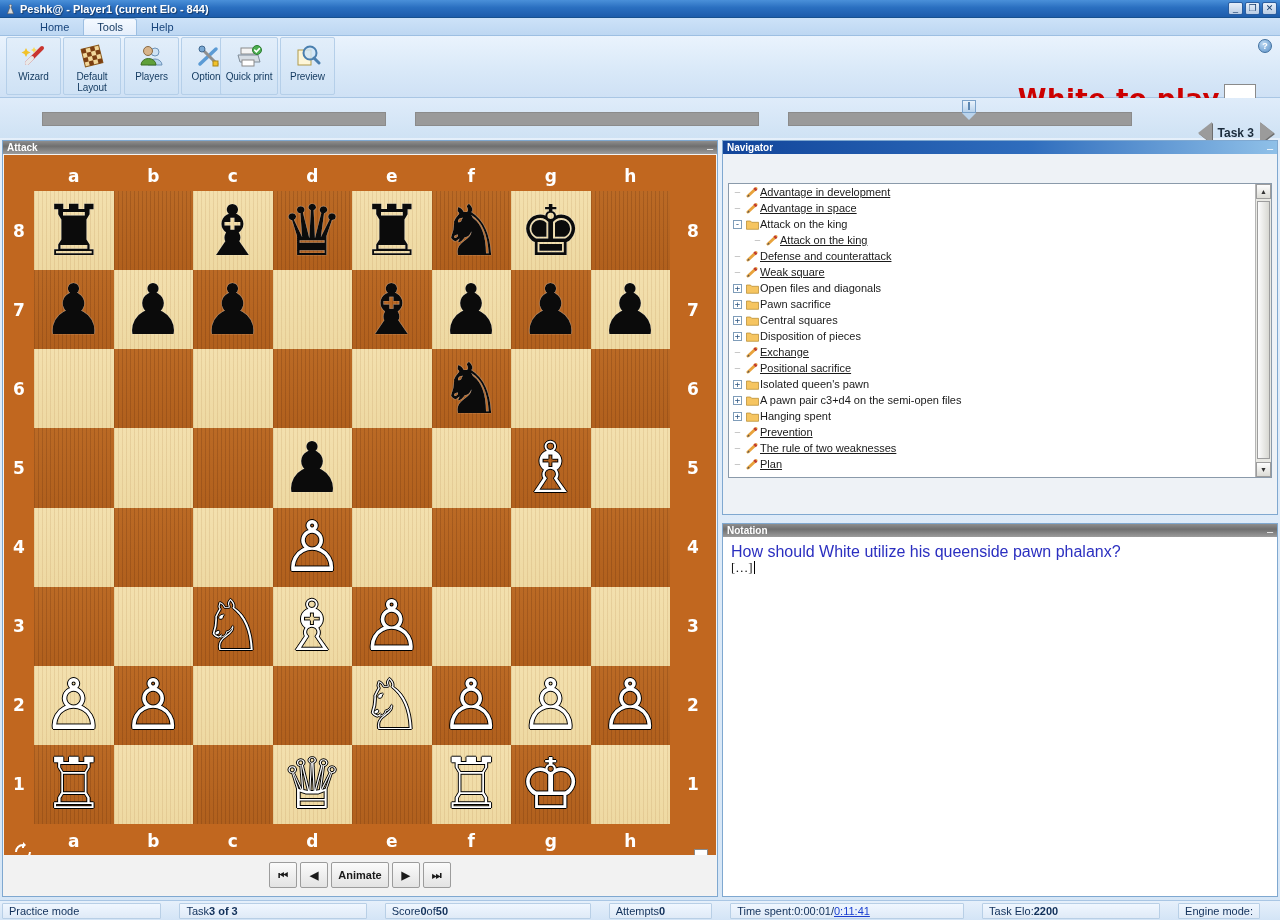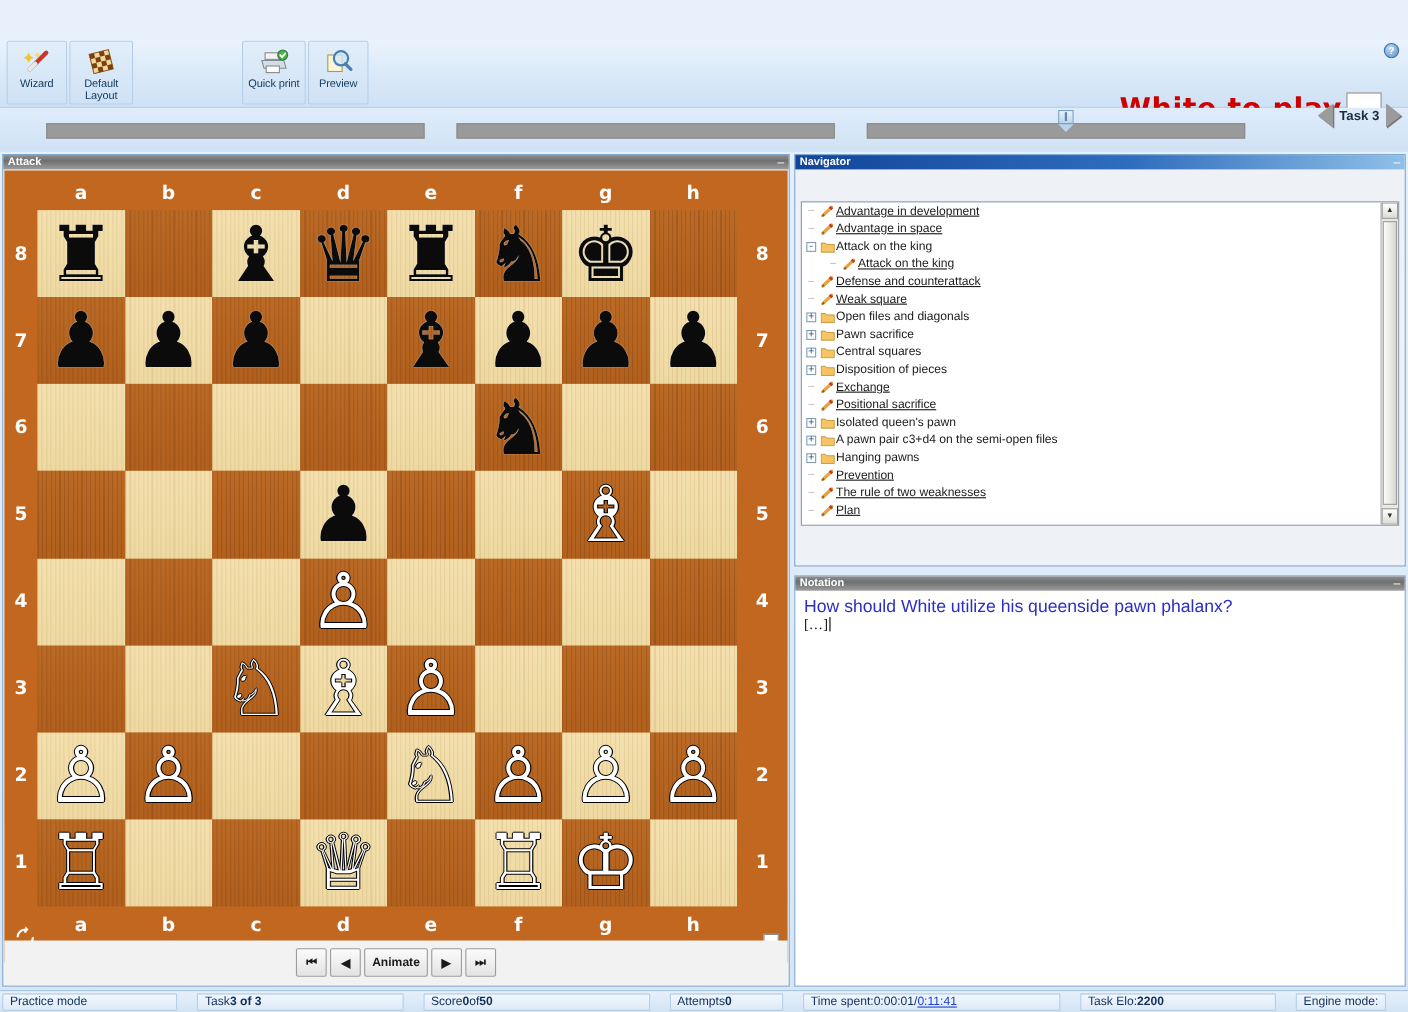--- a/index.html
+++ b/index.html
@@ -125,21 +125,21 @@
   }
   .slider-thumb .tip {
     width: 0; height: 0; margin-left: 0;
     border-left: 7px solid transparent; border-right: 7px solid transparent;
     border-top: 7px solid #b9d3ec;
   }
   .slider-thumb .bar {
     position: absolute; left: 6px; top: 2px; width: 2px; height: 8px; background: #5d87b2;
   }
   .task-nav {
-    position: absolute; right: 6px; top: 94px;
+    position: absolute; right: 6px; top: 122px;
     display: flex; align-items: center; gap: 6px;
   }
   .arrowbtn { width: 0; height: 0; }
   .arrow-left {
     border-top: 11px solid transparent; border-bottom: 11px solid transparent;
     border-right: 14px solid #9b9b9b;
     filter: drop-shadow(1px 1px 0 #6d6d6d);
   }
   .arrow-right {
     border-top: 11px solid transparent; border-bottom: 11px solid transparent;
@@ -311,21 +311,39 @@
   }
   .scell b { font-weight: bold; }
   .slink { color: #1a3fd0; text-decoration: underline; }
   .grow { flex: 1 1 auto; }
 </style>
 </head>
 <body>
 
 <div id="app">
 
-
+  <div class="titlebar">
+    <span class="title-icon">
+      <svg width="11" height="12" viewBox="0 0 11 12">
+          <path d="M5.5 1 L7 2.8 L6 4 L7.2 7 L8.6 10.8 L2.4 10.8 L3.8 7 L5 4 L4 2.8 Z" fill="#dcdcdc" stroke="#555" stroke-width=".6"></path>
+        </svg>
+    </span>
+    <span class="title-text">Peshk@ - Player1 (current Elo - 844)</span>
+    <div class="winbtns">
+      <div class="winbtn">_</div>
+      <div class="winbtn">❐</div>
+      <div class="winbtn">✕</div>
+    </div>
+  </div>
+
+  <div class="tabstrip">
+    <div class="tab">Home</div>
+    <div class="tab active">Tools</div>
+    <div class="tab">Help</div>
+  </div>
 
   <div class="ribbon">
     <div class="help-dot">?</div>
 
     <div class="rb-group" style="left:6px;">
       <div class="rb-btn">
         <span class="rb-ico">
           <svg width="26" height="24" viewBox="0 0 26 24">
             <line x1="6" y1="19" x2="21" y2="4" stroke="#c9342e" stroke-width="4" stroke-linecap="round"></line>
             <line x1="6" y1="19" x2="11" y2="14" stroke="#e8e8e8" stroke-width="4" stroke-linecap="round"></line>
@@ -354,20 +372,44 @@
             </g>
           </svg>
         </span>
         <span class="rb-lab">
           <span>Default</span><br>
           <span>Layout</span>
         </span>
       </div>
     </div>
 
+    <div class="rb-group" style="left:124px;">
+      <div class="rb-btn">
+        <span class="rb-ico">
+          <svg width="26" height="24" viewBox="0 0 26 24">
+            <circle cx="16" cy="8" r="4" fill="#cfe3f5" stroke="#6e93b8"></circle>
+            <path d="M9 21 a7 6 0 0 1 14 0z" fill="#b8d4ee" stroke="#6e93b8"></path>
+            <circle cx="9" cy="7" r="4.5" fill="#d8b48a" stroke="#8a6a44"></circle>
+            <path d="M2 21 a7.5 6.5 0 0 1 15 0z" fill="#5fa03a" stroke="#3d6d22"></path>
+          </svg>
+        </span>
+        <span class="rb-lab">Players</span>
+      </div>
+      <div class="rb-btn">
+        <span class="rb-ico">
+          <svg width="26" height="24" viewBox="0 0 26 24">
+            <line x1="4" y1="20" x2="20" y2="5" stroke="#5b9bd5" stroke-width="3.5" stroke-linecap="round"></line>
+            <line x1="21" y1="20" x2="6" y2="5" stroke="#8f8f8f" stroke-width="3" stroke-linecap="round"></line>
+            <circle cx="6" cy="5" r="3" fill="#7aa9d4" stroke="#41688f"></circle>
+            <rect x="17" y="17" width="5" height="5" fill="#f2c229" stroke="#a9861a"></rect>
+          </svg>
+        </span>
+        <span class="rb-lab">Options</span>
+      </div>
+    </div>
 
     <div class="rb-group" style="left:220px;">
       <div class="rb-btn wide">
         <span class="rb-ico">
           <svg width="28" height="24" viewBox="0 0 28 24">
             <rect x="6" y="4" width="13" height="6" fill="#f4f4f4" stroke="#8a8a8a"></rect>
             <path d="M3 11 h20 l2 7 H5z" fill="#d6dde4" stroke="#7f8c99"></path>
             <rect x="7" y="16" width="12" height="6" fill="#fff" stroke="#8a8a8a"></rect>
             <circle cx="22" cy="6" r="4.5" fill="#4caf50" stroke="#2e7d32"></circle>
             <path d="M19.8 6.2 l1.6 1.7 3-3.3" stroke="#fff" stroke-width="1.6" fill="none" stroke-linecap="round"></path>
@@ -764,21 +806,21 @@
             <span class="tlabel">A pawn pair c3+d4 on the semi-open files</span>
           </div>
           <div class="tnode">
             <span class="indent" style="width: 4px;"></span>
             <span class="expander">+</span>
             <span class="ticon">
               <svg width="13" height="11" viewBox="0 0 13 11">
                 <path d="M0.5 2 h4 l1.2 1.3 h6.8 v7 H0.5z" fill="#f6c561" stroke="#b5862a" stroke-width=".7"></path>
               </svg>
             </span>
-            <span class="tlabel">Hanging pawns</span>
+            <span class="tlabel">Hanging spent</span>
           </div>
           <div class="tnode">
             <span class="indent" style="width: 4px;"></span>
             <span class="expander none">–</span>
             <span class="ticon">
               <svg width="13" height="12" viewBox="0 0 13 12">
                 <line x1="2" y1="10" x2="10" y2="2.5" stroke="#e8a33d" stroke-width="3" stroke-linecap="round"></line>
                 <path d="M9 1.2 l2.4 2.4 -1.6 1.6 -2.4-2.4z" fill="#c03a2e"></path>
                 <path d="M1.2 11 l1-2.6 1.6 1.6z" fill="#5b5b5b"></path>
               </svg>

